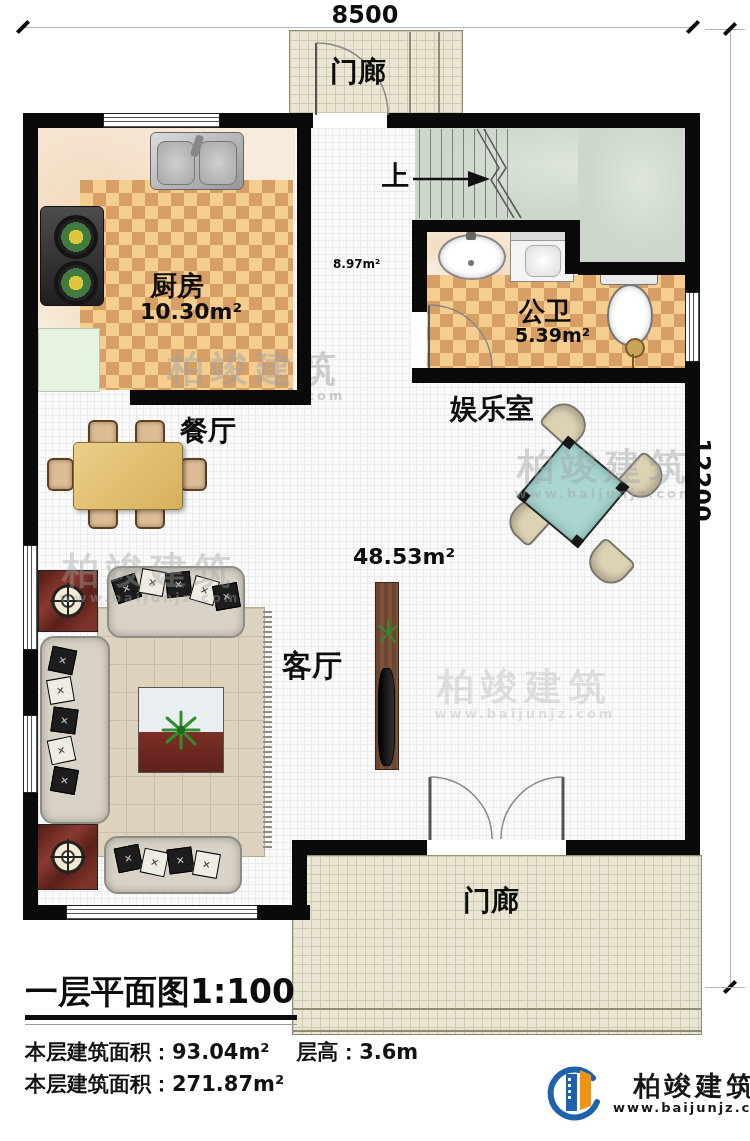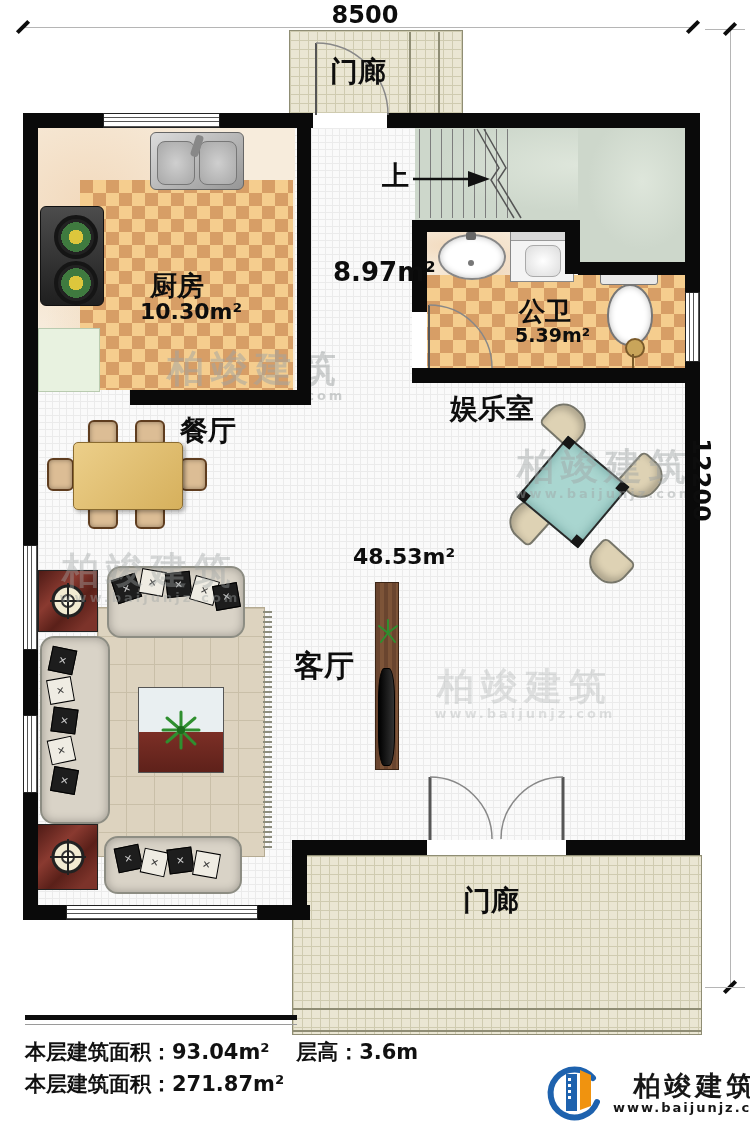--- a/index.html
+++ b/index.html
@@ -241,40 +241,43 @@
     <polyline points="484,129 506,168 498,180 521,218" fill="none" stroke="#555" stroke-width="1.5"></polyline>
 
     <line x1="413" y1="179" x2="470" y2="179" stroke="#111" stroke-width="2.5"></line>
     <polygon points="468,171 490,179 468,187" fill="#111"></polygon>
   </svg>
 
   <div class="abs rlabel" style="left:330px;top:53px;font-size:28px;z-index:8;">门廊</div>
   <div class="abs rlabel" style="left:150px;top:268px;font-size:27px;z-index:8;">厨房</div>
   <div class="abs rlabel" style="left:140px;top:299px;font-size:22px;z-index:8;">10.30m²</div>
   <div class="abs rlabel" style="left:382px;top:158px;font-size:27px;z-index:8;">上</div>
-  <div class="abs rlabel" style="left:333px;top:257px;font-size:26px;z-index:8;">8.97m²</div>
+  <div class="abs rlabel" style="left:333px;top:257px;font-size:12px;z-index:8;">8.97m²</div>
   <div class="abs rlabel" style="left:519px;top:294px;font-size:26px;z-index:8;">公卫</div>
   <div class="abs rlabel" style="left:515px;top:324px;font-size:19px;z-index:8;">5.39m²</div>
   <div class="abs rlabel" style="left:180px;top:412px;font-size:28px;z-index:8;text-align:right;">餐厅</div>
   <div class="abs rlabel" style="left:450px;top:390px;font-size:28px;z-index:8;">娱乐室</div>
   <div class="abs rlabel" style="left:353px;top:544px;font-size:22px;z-index:8;">48.53m²</div>
-  <div class="abs rlabel" style="left:282px;top:646px;font-size:30px;z-index:8;margin-left:12px;">客厅</div>
+  <div class="abs rlabel" style="left:282px;top:646px;font-size:30px;z-index:8;">客厅</div>
   <div class="abs rlabel" style="left:463px;top:882px;font-size:28px;z-index:8;">门廊</div>
 
   <div class="abs dimline" style="left:23px;top:27px;width:670px;height:1px;z-index:9;"></div>
   <div class="abs tick" style="left:15px;top:25px;z-index:9;"></div>
   <div class="abs tick" style="left:685px;top:25px;z-index:9;"></div>
   <div class="abs dimlabel" style="left:320px;top:1px;width:90px;text-align:center;z-index:9;">8500</div>
   <div class="abs dimline" style="left:705px;top:29px;width:40px;height:1px;z-index:9;"></div>
   <div class="abs dimline" style="left:730px;top:29px;width:1px;height:958px;z-index:9;"></div>
   <div class="abs tick" style="left:722px;top:27px;z-index:9;"></div>
   <div class="abs tick" style="left:722px;top:985px;z-index:9;"></div>
   <div class="abs dimline" style="left:705px;top:987px;width:40px;height:1px;z-index:9;"></div>
   <div class="abs dimlabel" style="left:656px;top:466px;width:90px;text-align:center;transform:rotate(90deg);z-index:9;">12200</div>
 
+  <div class="abs" style="left:25px;top:970px;font-size:33px;font-weight:bold;color:#0d0d0d;z-index:10;white-space:nowrap;">
+    <span>一层平面图</span><span>1:100</span>
+  </div>
   <div class="abs" style="left:25px;top:1015px;width:272px;height:5px;background:#0d0d0d;z-index:10;"></div>
   <div class="abs" style="left:25px;top:1024px;width:272px;height:1px;background:#9a9a9a;z-index:10;"></div>
   <div class="footer-line" style="top:1038px;z-index:10;">
     <span>本层建筑面积：</span><span>93.04m²</span>
     <span style="display:inline-block;width:12px;"></span>
     <span>层高：</span><span>3.6m</span>
   </div>
   <div class="footer-line" style="top:1070px;z-index:10;">
     <span>本层建筑面积：</span><span>271.87m²</span>
   </div>

